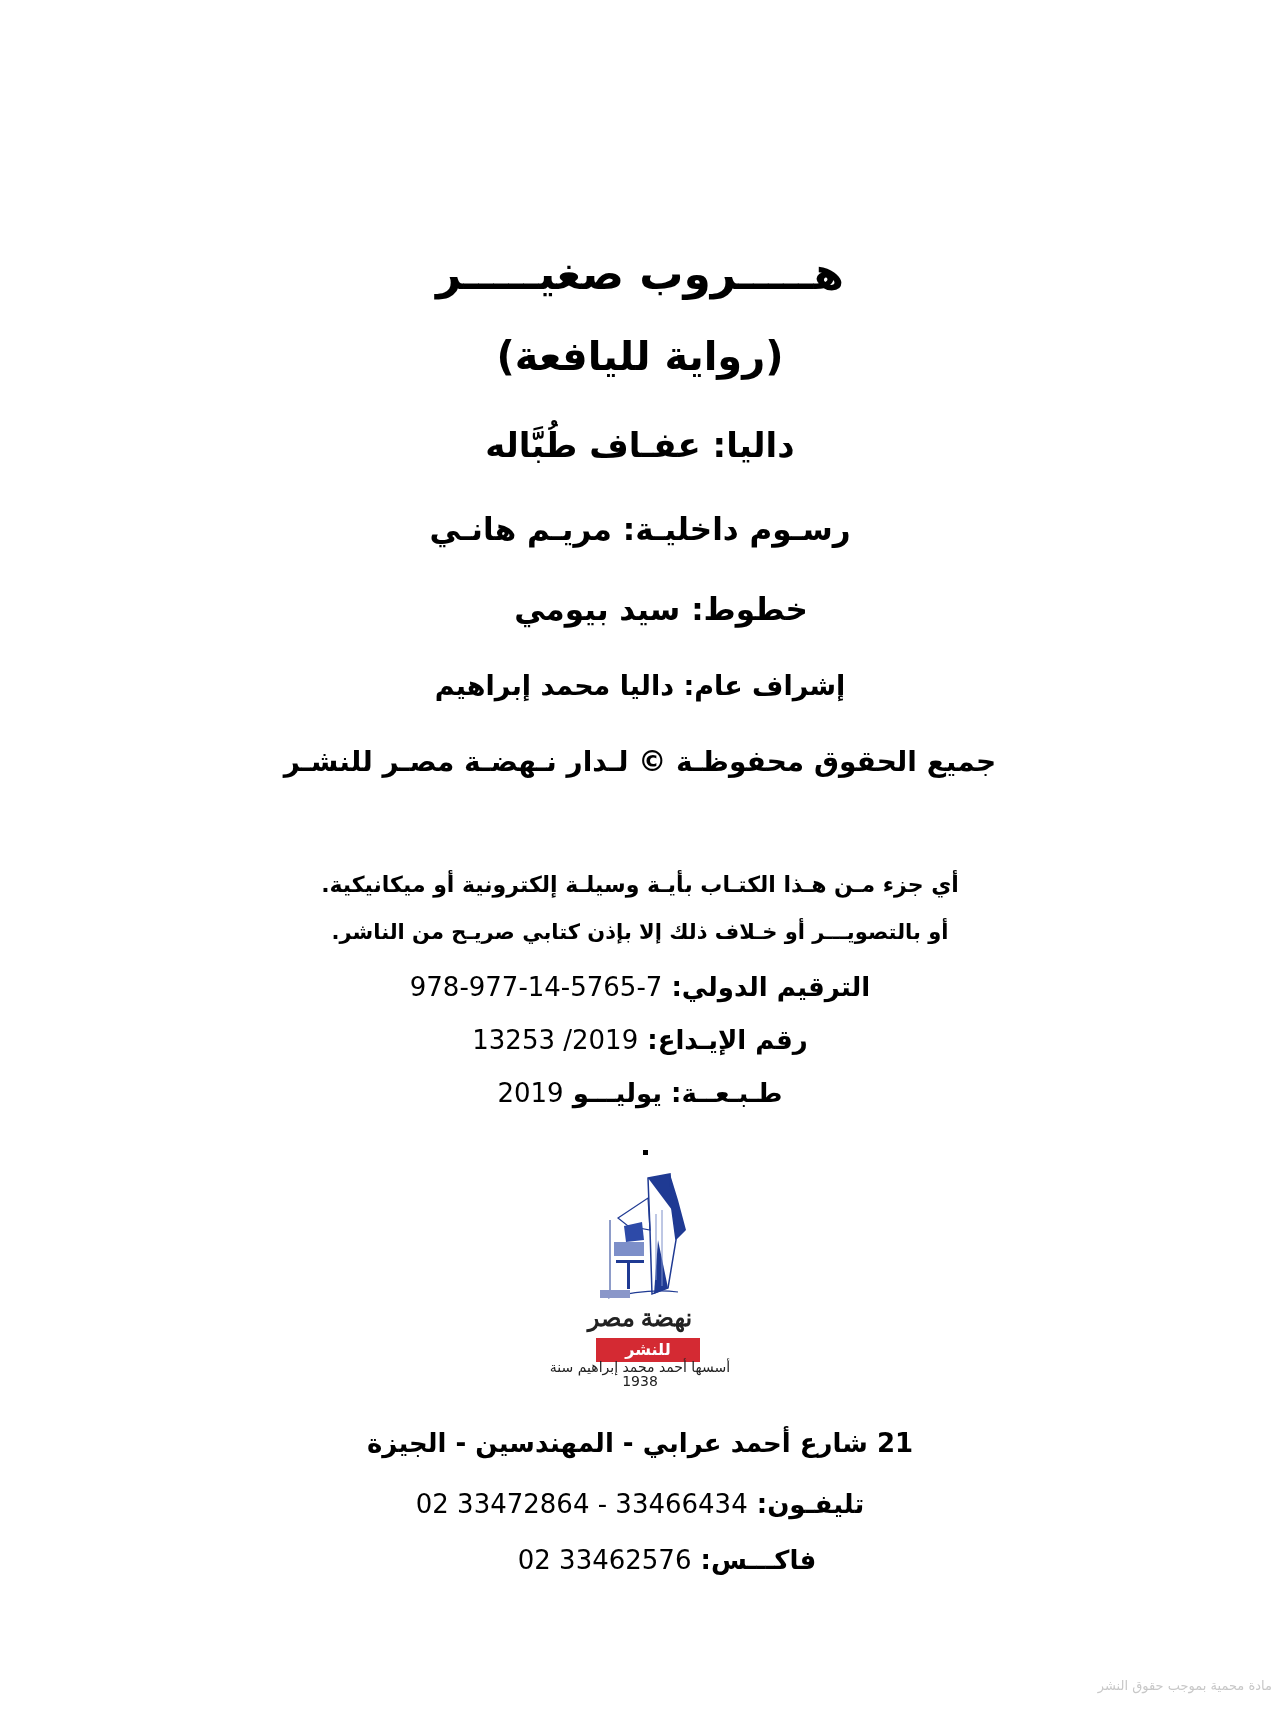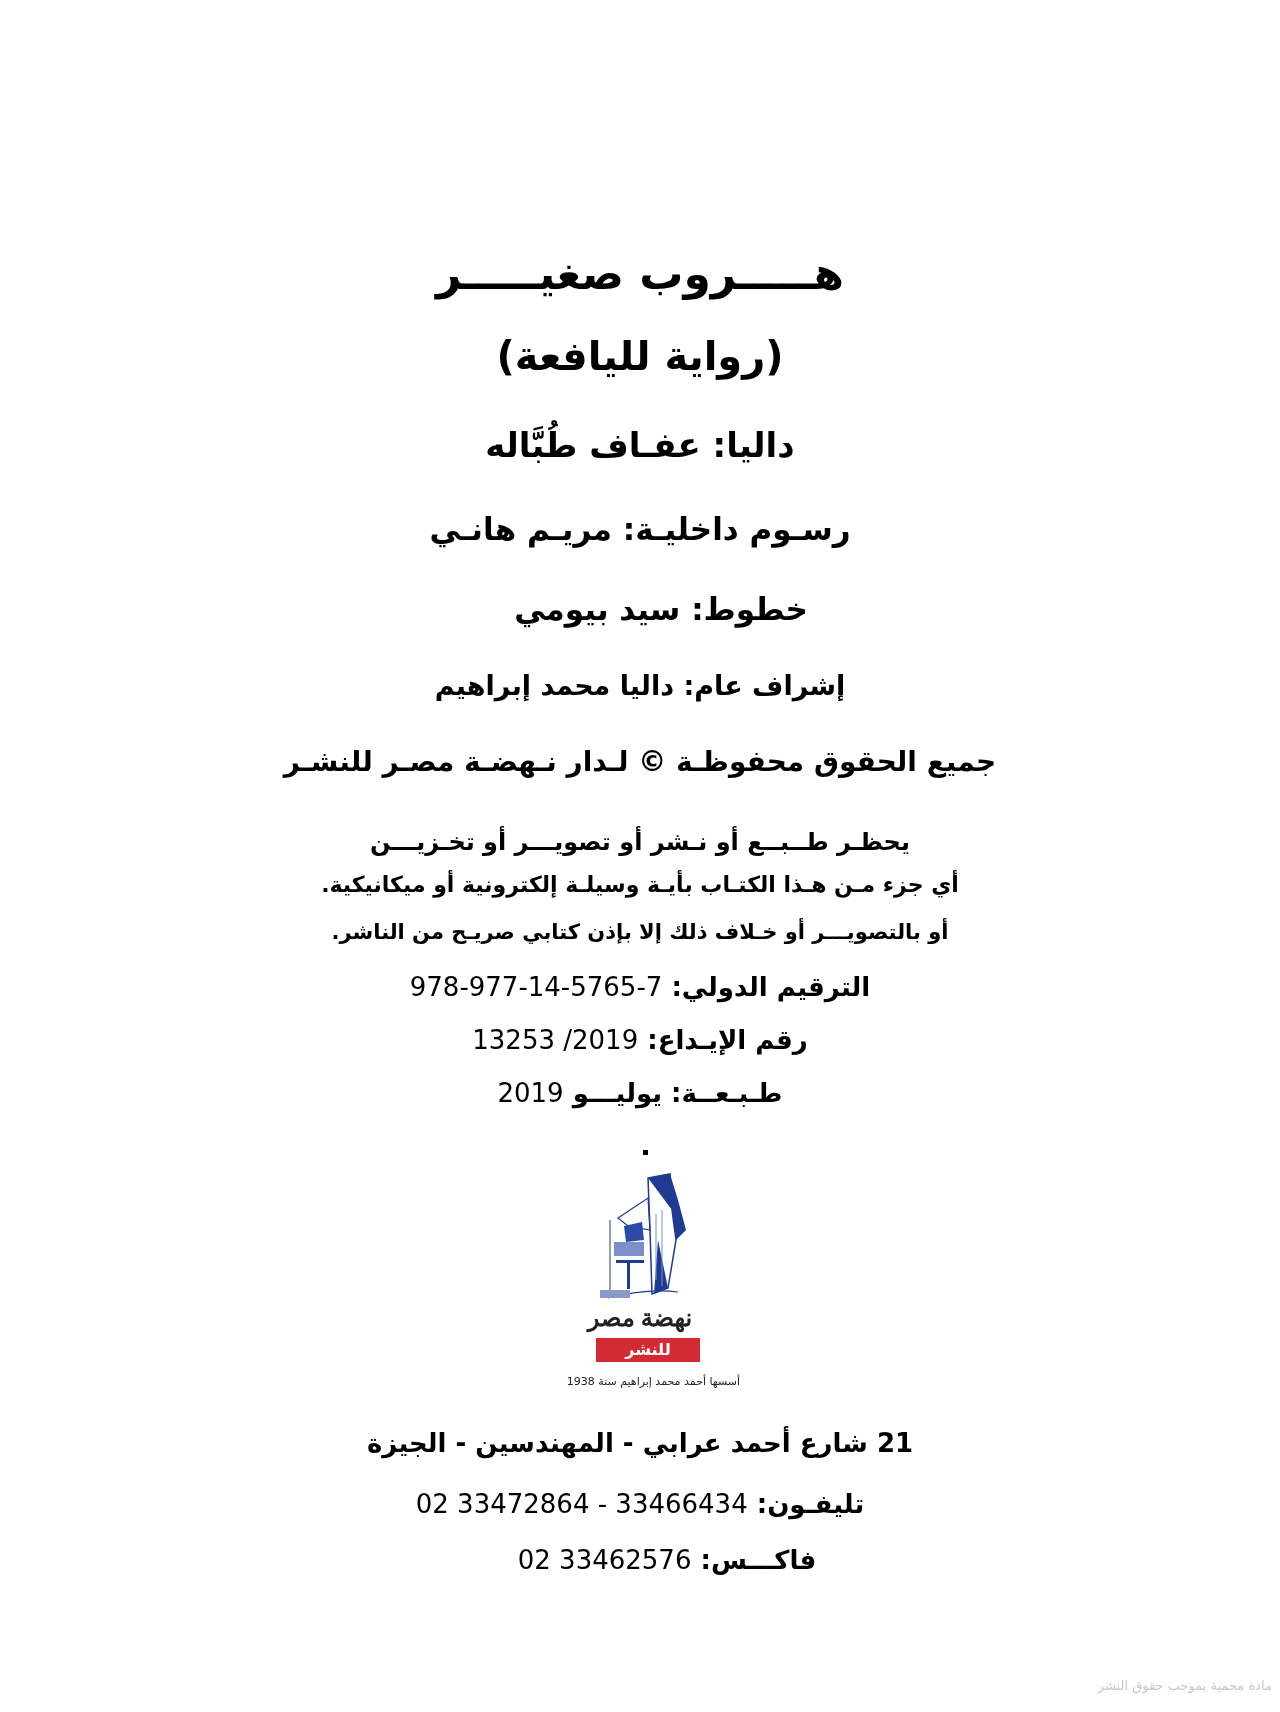--- a/index.html
+++ b/index.html
@@ -84,25 +84,25 @@
       background: #d42a33;
       color: #ffffff;
       text-align: center;
       direction: rtl;
       font-size: 16px;
       line-height: 24px;
       font-weight: bold;
     }
     .logo-founded {
       position: absolute;
-      left: 0; top: 206px;
+      left: 0; top: 190px;
       width: 200px;
-      text-align: right;
-      direction: rtl;
-      font-size: 11px;
+      text-align: center;
+      direction: rtl;
+      font-size: 14px;
       color: #222222;
       line-height: 1;
     }
 
     .address    { top: 1430px; font-size: 26px; }
     .phone      { top: 1491px; font-size: 26px; }
     .fax        { top: 1547px; font-size: 26px; padding-left: 27px; }
 
     .watermark {
       position: absolute;
@@ -138,21 +138,20 @@
     <span>سيد بيومي</span>
   </div>
 
   <div class="line super">
     <span>إشراف عام:</span>
     <span>داليا محمد إبراهيم</span>
   </div>
 
   <div class="line rights">جميع الحقوق محفوظـة © لـدار نـهضـة مصـر للنشـر</div>
 
-  <div class="line warn1">يحظـر طــبــع أو نـشر أو تصويـــر أو تخـزيـــن</div>
   <div class="line warn2">أي جزء مـن هـذا الكتـاب بأيـة وسيلـة إلكترونية أو ميكانيكية.</div>
   <div class="line warn3">أو بالتصويـــر أو خـلاف ذلك إلا بإذن كتابي صريـح من الناشر.</div>
 
   <div class="line isbn">
     <span>الترقيم الدولي:</span>
     <span class="num">978-977-14-5765-7</span>
   </div>
 
   <div class="line deposit">
     <span>رقم الإيـداع:</span>

